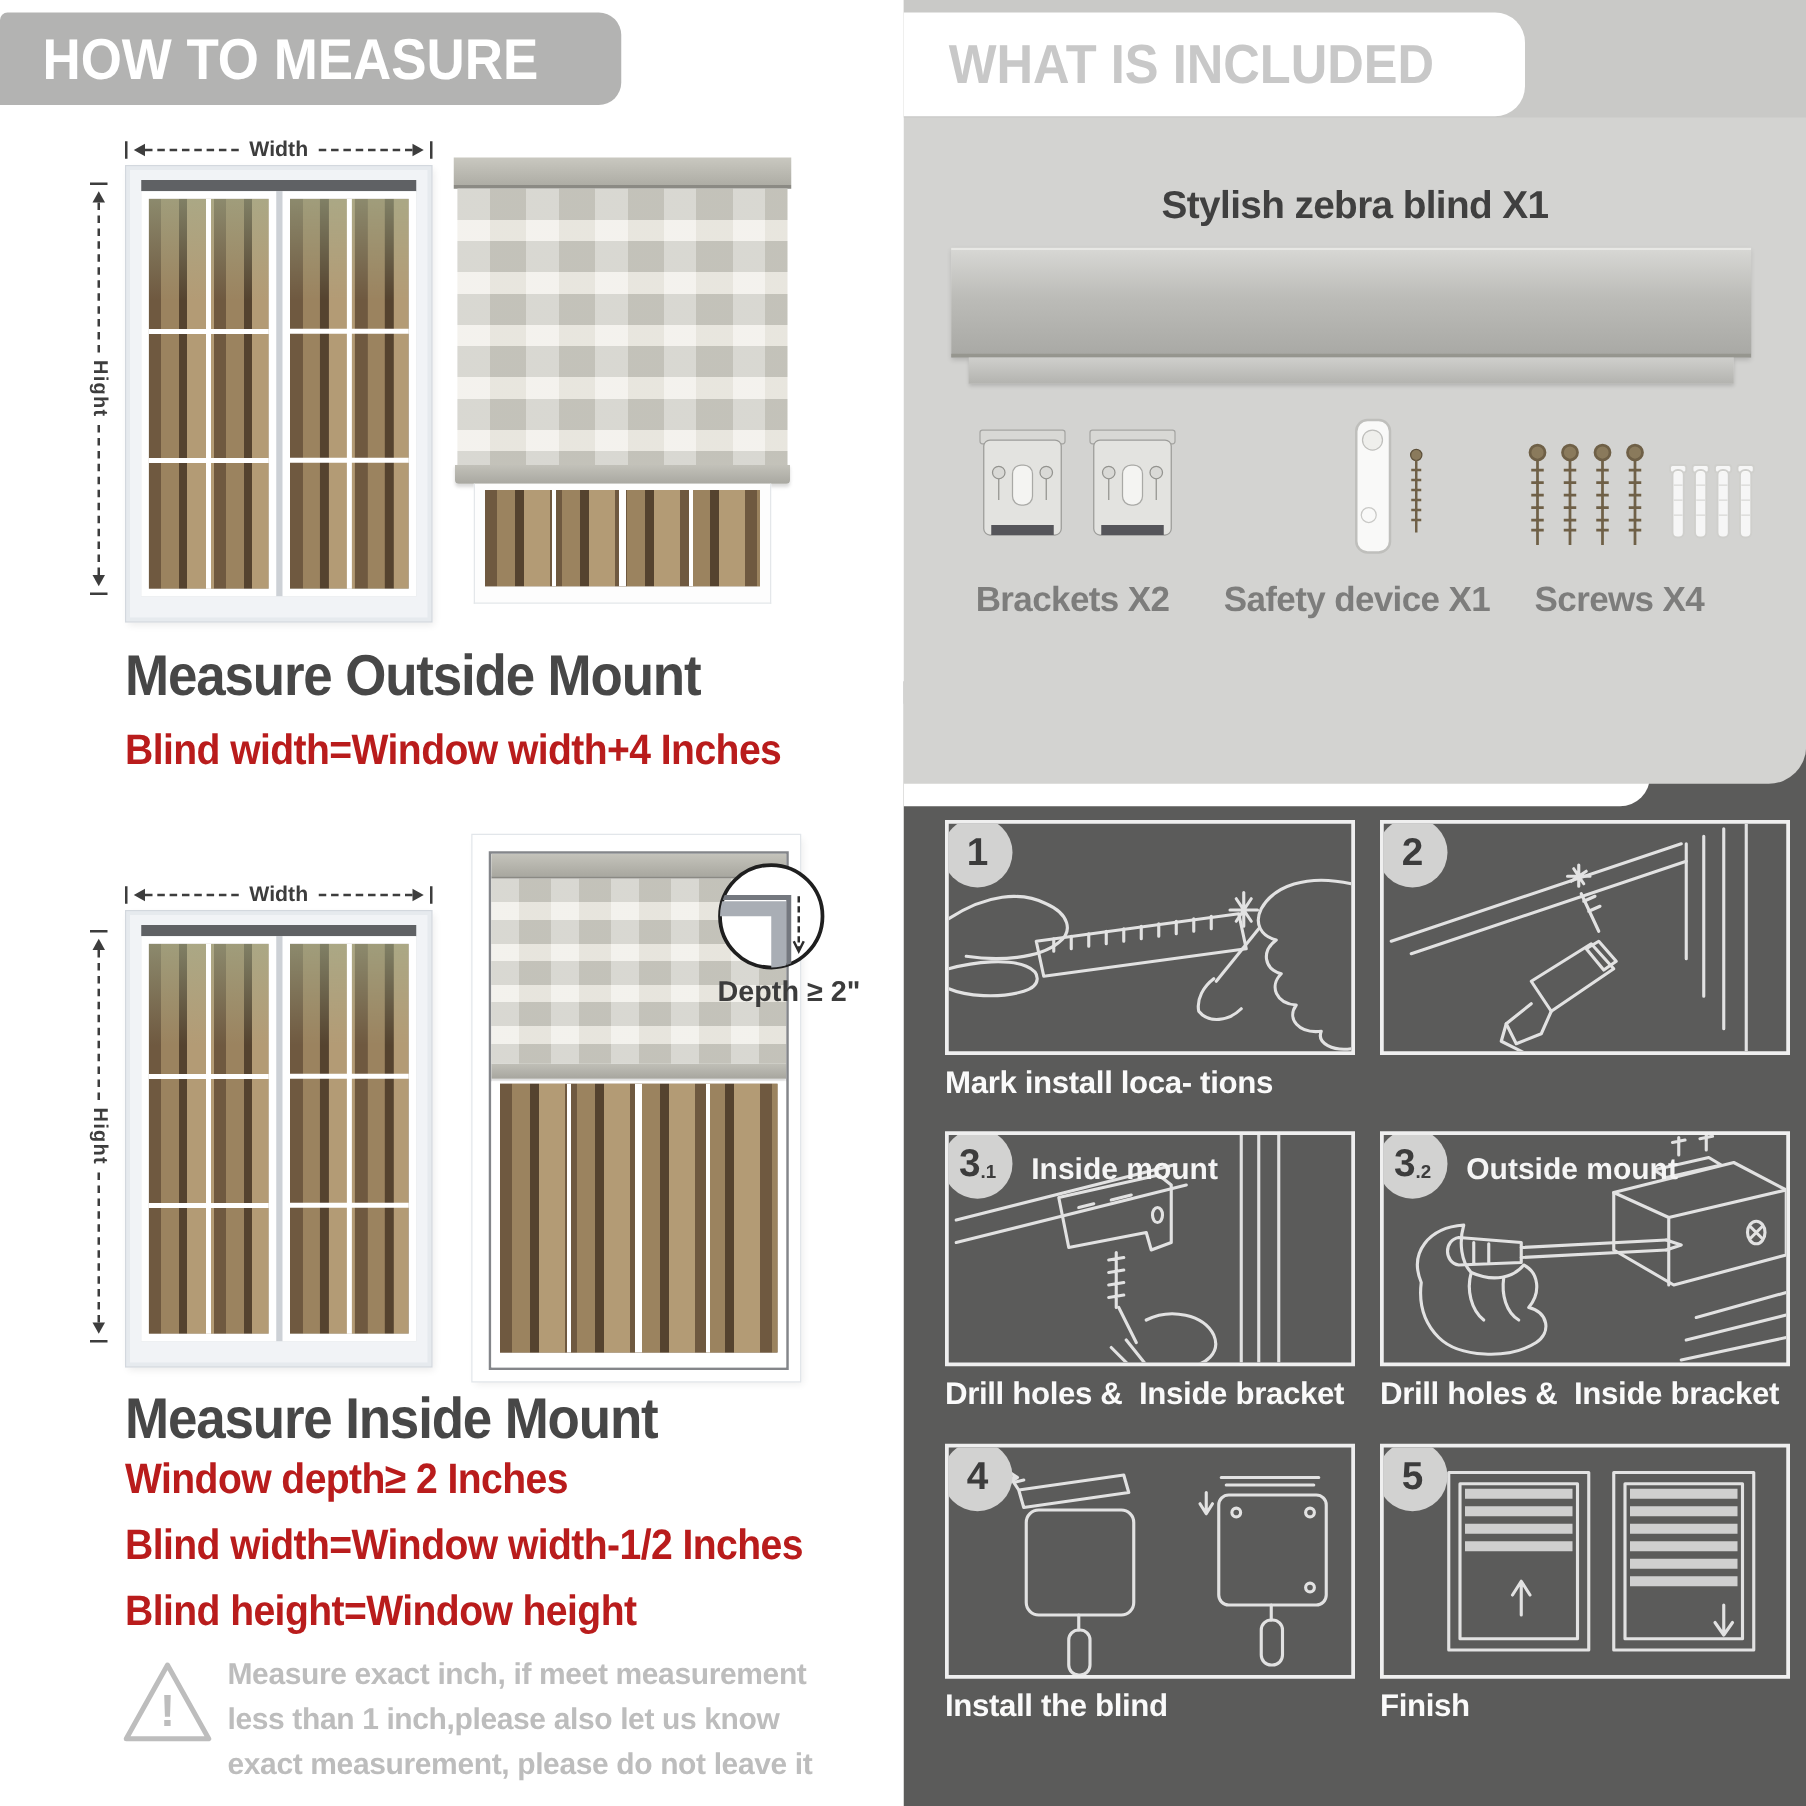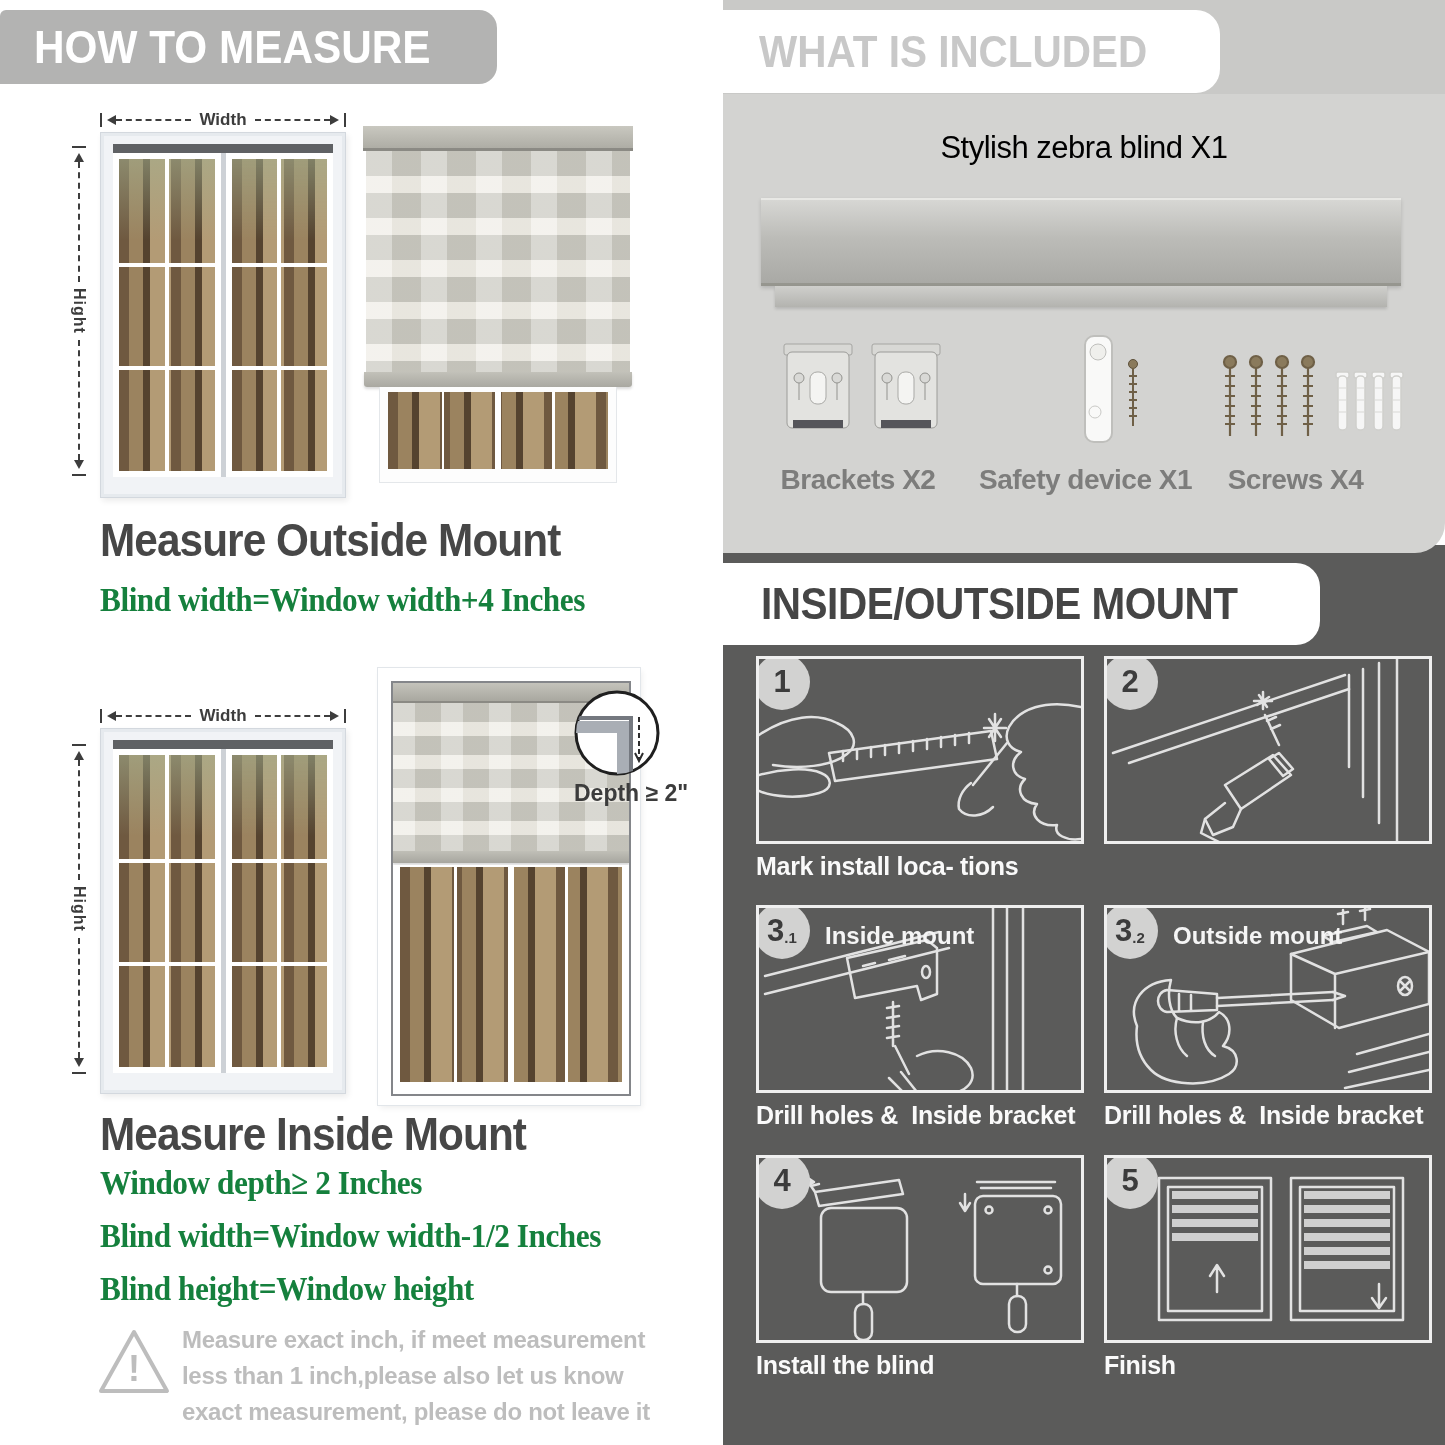--- a/index.html
+++ b/index.html
@@ -8,21 +8,21 @@
   [data-name]{box-sizing:border-box;}
   .abs{position:absolute;}
   .cnd{transform:scaleX(.92);transform-origin:0 50%;display:inline-block;white-space:pre;}
 
   
   .left-half{position:absolute;left:0;top:0;width:723px;height:1445px;background:#fff;}
   .banner-left{position:absolute;left:0;top:10px;width:497px;height:74px;background:#b3b3b2;
                border-radius:6px 18px 18px 0;color:#fff;font-size:46px;font-weight:700;
                line-height:74px;padding-left:34px;}
   h2.mheading{position:absolute;margin:0;font-size:46px;font-weight:700;color:#474747;letter-spacing:-1px;}
-  p.bodyline{position:absolute;margin:0;font-size:34px;font-weight:700;color:#15803d;letter-spacing:-.5px;font-family:Liberation Serif, serif;}
+  p.bodyline{position:absolute;margin:0;font-size:34px;font-weight:700;color:#b91c1c;letter-spacing:-.5px;}
 
   
   .harrow{position:absolute;display:flex;align-items:center;color:#3d3d3d;height:16px;}
   .endbar{width:2px;height:14px;background:#3d3d3d;flex:0 0 auto;}
   .ah-l{width:0;height:0;border:5px solid transparent;border-right:9px solid #3d3d3d;flex:0 0 auto;}
   .ah-r{width:0;height:0;border:5px solid transparent;border-left:9px solid #3d3d3d;flex:0 0 auto;}
   .dl{flex:1 1 auto;height:0;border-top:2px dashed #3d3d3d;}
   .harrow .lab{font-weight:700;font-size:17px;padding:0 8px;white-space:nowrap;}
   .varrow{position:absolute;display:flex;flex-direction:column;align-items:center;width:18px;color:#3d3d3d;}
   .endbar-h{height:2px;width:14px;background:#3d3d3d;flex:0 0 auto;}
@@ -75,28 +75,28 @@
   .irail{height:12px;background:linear-gradient(180deg,#c0bfb7,#a7a69f);box-shadow:0 2px 2px rgba(0,0,0,.15);}
   .iwin{position:absolute;left:0;right:0;top:182px;bottom:0;background:#fff;padding:2px 7px 12px 7px;}
   .callout{position:absolute;}
   .depthlabel{position:absolute;font-size:23px;font-weight:700;color:#3c3c3c;white-space:pre;}
 
   
   .notetext{position:absolute;width:470px;font-size:24px;font-weight:700;color:#bdbdbd;
             line-height:36px;letter-spacing:-.3px;}
 
   
-  .right-top{position:absolute;left:723px;top:0;width:722px;height:553px;background:#d3d3d1;
+  .right-top{position:absolute;left:723px;top:0;width:722px;height:627px;background:#d3d3d1;
              border-radius:0 0 30px 0;z-index:2;}
   .right-top::before{content:"";position:absolute;left:0;top:0;right:0;height:94px;background:#c9c9c7;}
   .banner-included{position:absolute;left:0;top:10px;width:497px;height:83px;background:#fff;
              border-radius:0 24px 24px 0;color:#c8c8c8;font-size:44px;font-weight:700;
              line-height:83px;padding-left:36px;}
-  .blind-label{position:absolute;left:0;top:130px;width:100%;text-align:center;
-             font-size:31px;font-weight:400;color:#000000;letter-spacing:-.5px;}
+  .blind-label{position:absolute;left:0;top:146px;width:100%;text-align:center;
+             font-size:31px;font-weight:700;color:#404040;letter-spacing:-.5px;}
   .headrail{position:absolute;left:38px;top:198px;width:640px;height:88px;
             background:linear-gradient(180deg,#d8d8d5,#bcbcb8 45%,#a8a8a4);
             box-shadow:inset 0 2px 0 #e8e8e5, inset 0 -3px 0 #96968f, 0 2px 4px rgba(0,0,0,.15);}
   .headrail-lip{position:absolute;left:52px;top:286px;width:612px;height:21px;
             background:linear-gradient(180deg,#cfcfcc,#b3b3af);box-shadow:0 2px 3px rgba(0,0,0,.14);}
   .part-label{position:absolute;top:464px;text-align:center;font-size:28px;font-weight:700;
               color:#7d7d7c;letter-spacing:-.5px;}
 
   
   .right-dark{position:absolute;left:723px;top:545px;width:722px;height:900px;background:#5b5b5a;z-index:1;}

